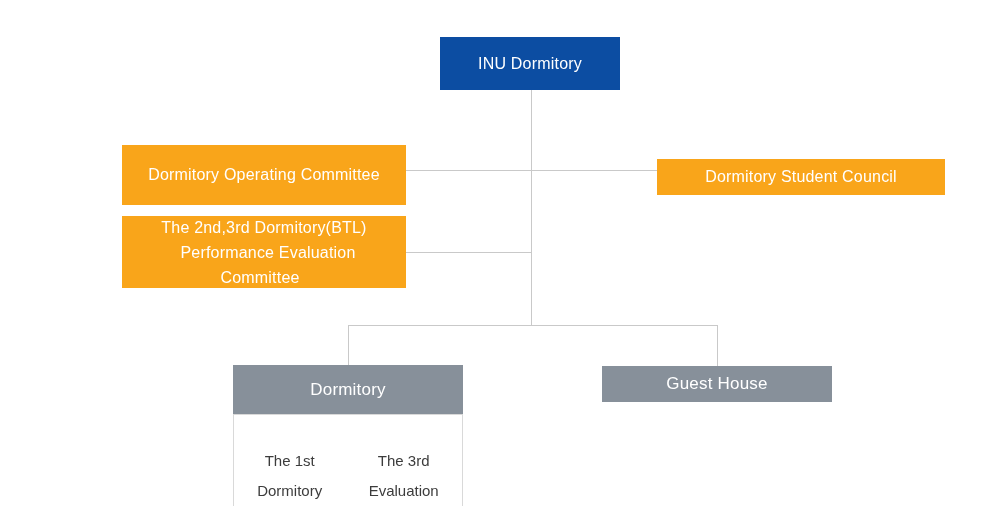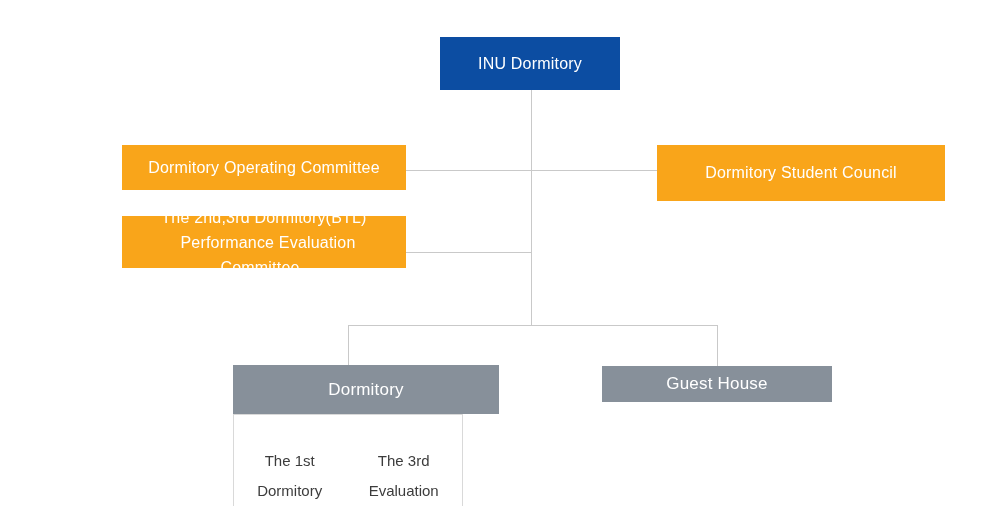--- a/index.html
+++ b/index.html
@@ -55,36 +55,36 @@
   <div class="line" style="left:374px; top:138px; width:251px; height:1px;"></div>
   <div class="line" style="left:374px; top:220px; width:125px; height:1px;"></div>
   <div class="line" style="left:316px; top:293px; width:370px; height:1px;"></div>
   <div class="line" style="left:316px; top:293px; width:1px;   height:40px;"></div>
   <div class="line" style="left:685px; top:293px; width:1px;   height:41px;"></div>
 
   <div class="box box-root" style="left:408px; top:5px; width:180px; height:53px;">
     <span>INU Dormitory</span>
   </div>
 
-  <div class="box box-orange" style="left:90px; top:113px; width:284px; height:45px;">
+  <div class="box box-orange" style="left:90px; top:113px; width:284px; height:60px;">
     <span>Dormitory Operating Committee</span>
   </div>
 
-  <div class="box box-orange" style="left:625px; top:113px; width:288px; height:56px;">
+  <div class="box box-orange" style="left:625px; top:127px; width:288px; height:36px;">
     <span>Dormitory Student Council</span>
   </div>
 
-  <div class="box box-orange box-multiline" style="left:90px; top:184px; width:284px; height:52px;">
+  <div class="box box-orange box-multiline" style="left:90px; top:184px; width:284px; height:72px;">
     <span>
       <span>The 2nd,3rd Dormitory(BTL)</span><br>
       <span>Performance Evaluation Committee</span>
     </span>
   </div>
 
-  <div class="box box-gray" style="left:201px; top:333px; width:266px; height:49px;">
+  <div class="box box-gray" style="left:201px; top:333px; width:230px; height:49px;">
     <span>Dormitory</span>
   </div>
 
   <div class="list-box" style="left:201px; top:382px; width:230px; height:123px;">
     <div class="list-item">The 1st Dormitory</div>
     <div class="list-item">The 3rd Evaluation</div>
   </div>
 
   <div class="box box-gray" style="left:570px; top:334px; width:230px; height:36px;">
     <span>Guest House</span>

